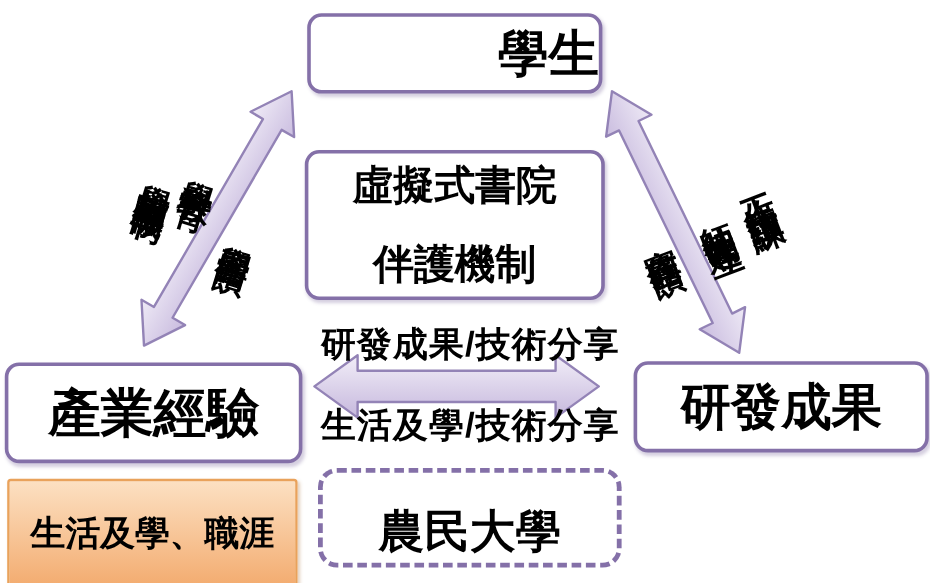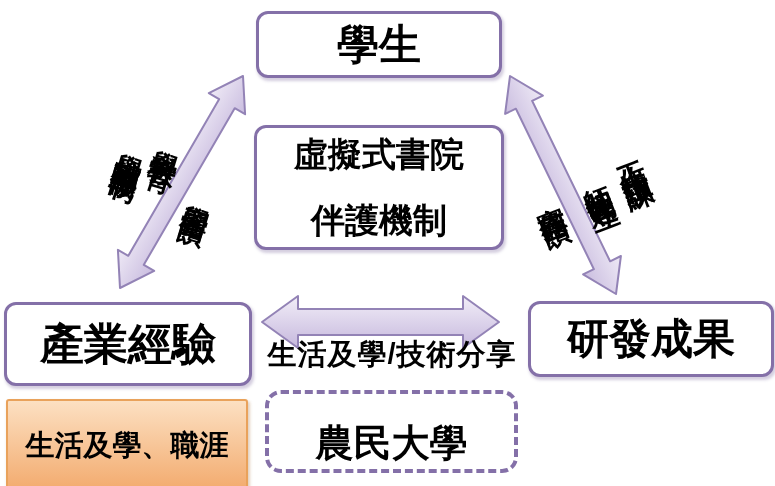--- a/index.html
+++ b/index.html
@@ -54,21 +54,21 @@
       <linearGradient id="gradH" gradientUnits="userSpaceOnUse" x1="0" y1="296" x2="0" y2="348">
         <stop offset="0" class="g-light"></stop>
           <stop offset="1" class="g-dark"></stop>
       </linearGradient>
     </defs>
     <polygon class="arrow" fill="url(#gradL)" points="120,288 154.2,270.9 143.8,264.8 234.7,108.2 245.1,114.2 243,76 208.8,93.1 219.1,99.2 128.3,255.8 117.9,249.8"></polygon>
     <polygon class="arrow" fill="url(#gradR)" points="510,76 505.1,113.9 515.9,108.7 593.9,269.2 583.1,274.4 616,294 620.9,256.0 610.1,261.3 532.1,100.8 542.9,95.6"></polygon>
     <polygon class="arrow" fill="url(#gradH)" points="262,322 298,348 298,335 463,335 463,348 499,322 463,296 463,309 298,309 298,296"></polygon>
   </svg>
 
-  <div class="box" style="left:256px; top:11px; width:240px; height:61px; font-size:42px;">
+  <div class="box" style="left:256px; top:11px; width:240px; height:61px; font-size:42px;align-items:flex-end;">
     <div>學生</div>
   </div>
 
   <div class="box" style="left:254px; top:125px; width:244px; height:119px; font-size:34px; gap:20px;justify-content:center;">
     <div>虛擬式書院</div>
     <div>伴護機制</div>
   </div>
 
   <div class="box" style="left:4px; top:302px; width:242px; height:78px; font-size:44px;">
     <div>產業經驗</div>
@@ -88,15 +88,16 @@
 
 
   <div class="vlabel anchor" style="left:172px; top:138px; transform:translate(-50%,-50%) rotate(17deg);">學科教育</div>
   <div class="vlabel anchor" style="left:135px; top:145px; transform:translate(-50%,-50%) rotate(17deg);">學校輔導機制</div>
   <div class="vlabel anchor" style="left:203px; top:193px; transform:translate(-50%,-50%) rotate(17deg);">學習回饋</div>
 
   <div class="vlabel anchor" style="left:623px; top:154px; transform:translate(-50%,-50%) rotate(-21deg);">工作崗位訓練</div>
   <div class="vlabel anchor" style="left:588px; top:176px; transform:translate(-50%,-50%) rotate(-21deg);">師徒制建立</div>
   <div class="vlabel anchor" style="left:541px; top:196px; transform:translate(-50%,-50%) rotate(-21deg);">實作回饋</div>
 
+  <div class="hlabel anchor" style="left:392px; top:288px; transform:translate(-50%,-50%);">研發成果/技術分享</div>
   <div class="hlabel anchor" style="left:392px; top:355px; transform:translate(-50%,-50%);">生活及學/技術分享</div>
 
 </div>
 
 </body></html>

